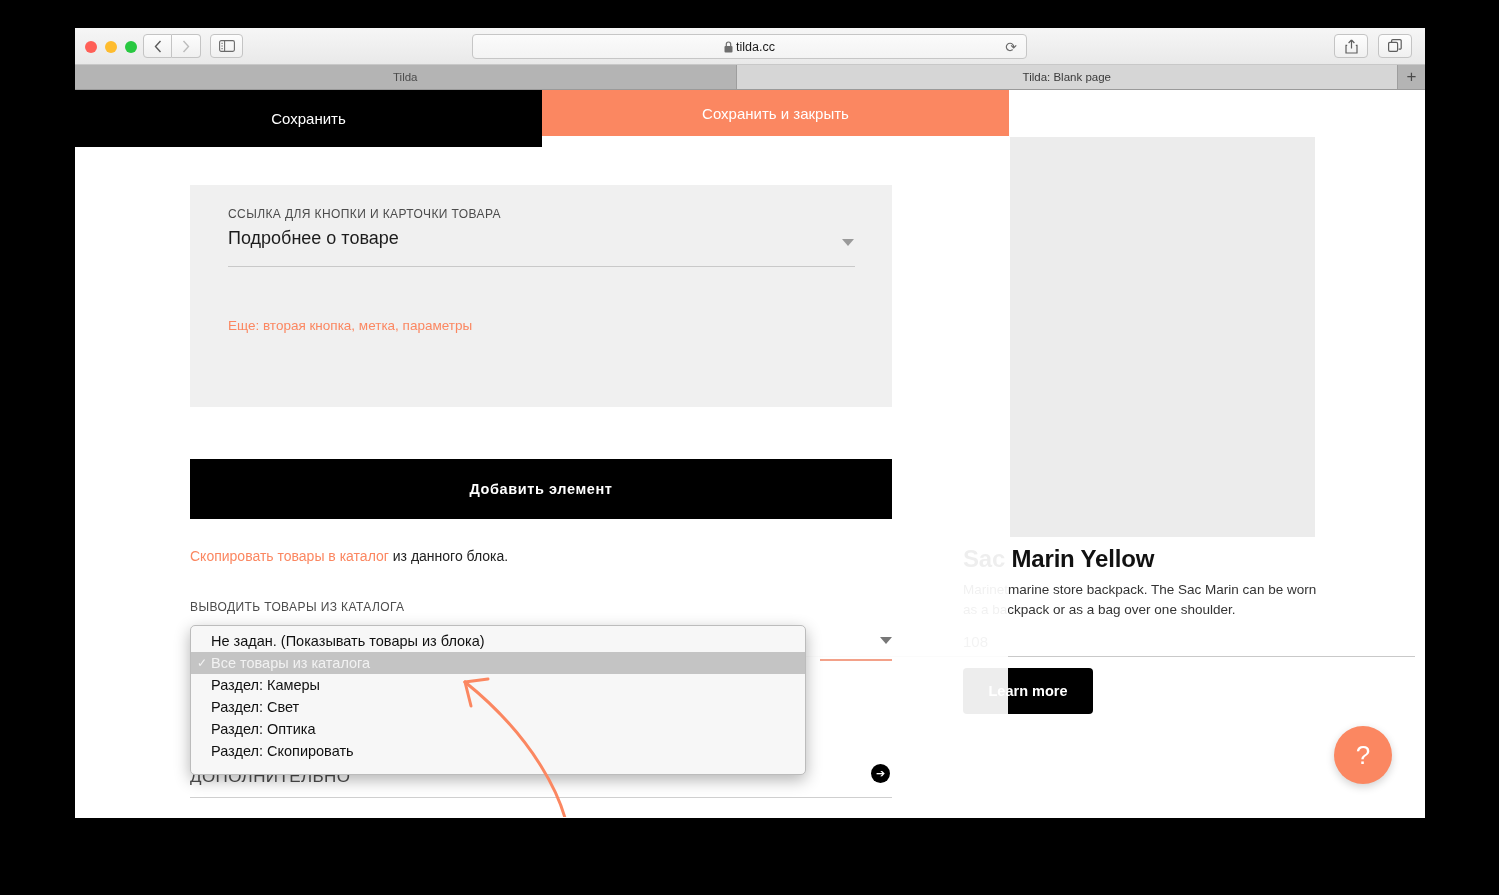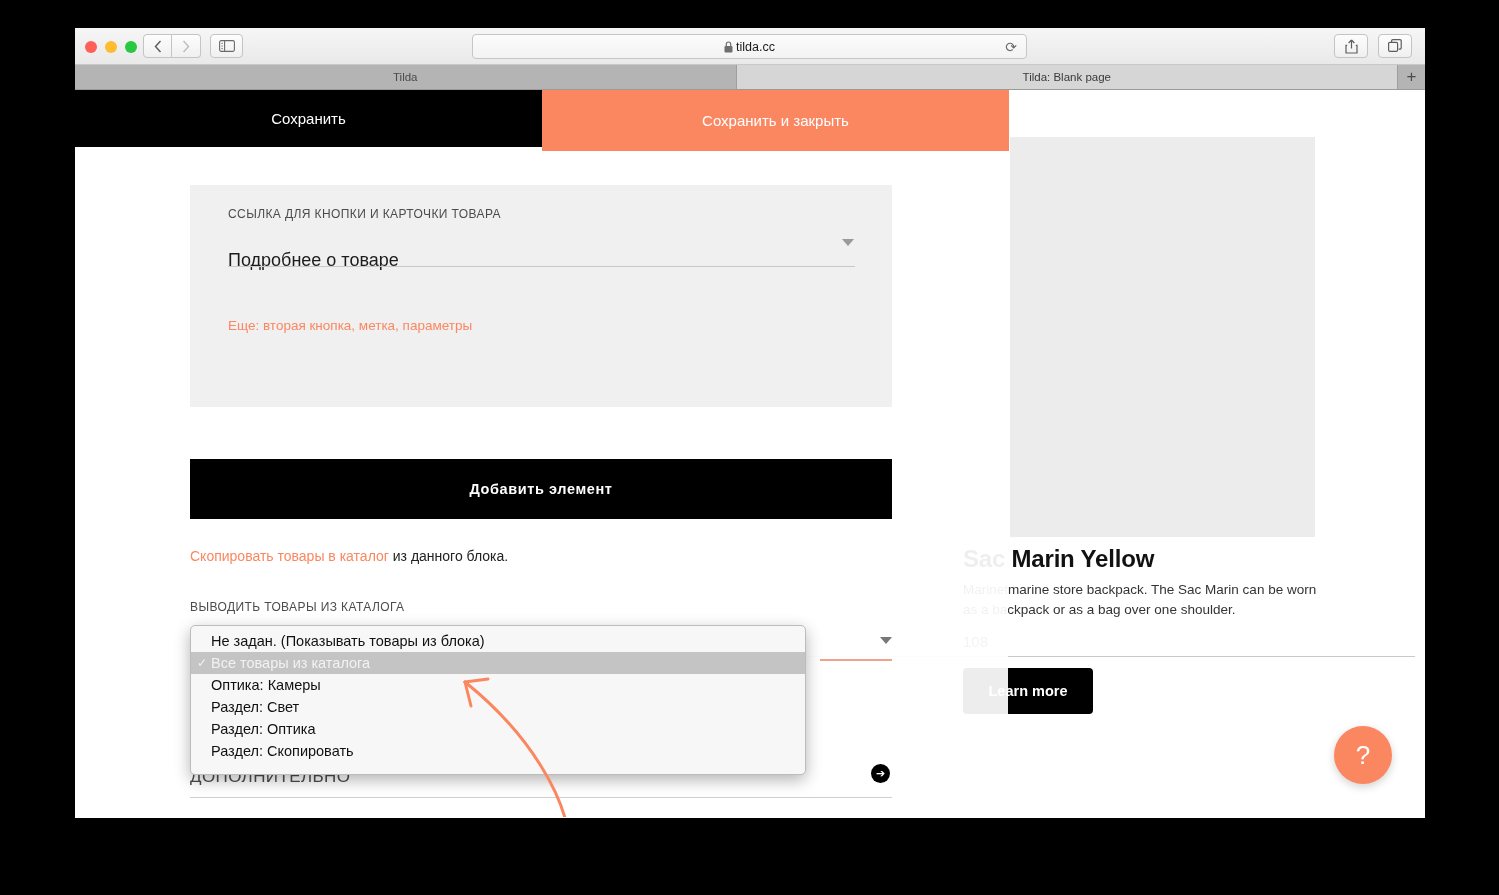--- a/index.html
+++ b/index.html
@@ -157,42 +157,42 @@
     width: 1350px; height: 57px;
     display: flex;
   }
   #save-button {
     width: 467px; height: 57px;
     background: #000; color: #fff;
     display: flex; align-items: center; justify-content: center;
     font-size: 15px;
   }
   #save-close-button {
-    width: 467px; height: 61px;
+    width: 467px; height: 46px;
     background: #fb8761; color: #fff;
     display: flex; align-items: center; justify-content: center;
     font-size: 15px;
   }
 
   
   #editor-form { position: absolute; left: 0; top: 57px; width: 933px; }
 
   #card-settings-panel {
     position: absolute; left: 115px; top: 38px;
     width: 702px; height: 222px;
     background: #f0f0f0;
   }
   .field-label {
     font-size: 12px; color: #4c4c4c;
     letter-spacing: .4px; text-transform: uppercase;
   }
   #link-field-label { position: absolute; left: 38px; top: 22px; }
   #link-field-value {
     position: absolute; left: 38px; top: 43px;
-    font-size: 18px; color: #1c1c1c; margin-top: 22px;
+    font-size: 18px; color: #1c1c1c;
   }
   #link-field-underline {
     position: absolute; left: 38px; top: 81px; width: 627px; height: 1px;
     background: #c9c9c9;
   }
   #link-field-caret {
     position: absolute; right: 38px; top: 54px;
     width: 0; height: 0;
     border-left: 6px solid transparent; border-right: 6px solid transparent;
     border-top: 7px solid #9a9a9a;
@@ -428,21 +428,21 @@
         <div class="dd-option">
           <span class="check"></span>
           <span class="label">Не задан. (Показывать товары из блока)</span>
         </div>
         <div class="dd-option selected">
           <span class="check">✓</span>
           <span class="label">Все товары из каталога</span>
         </div>
         <div class="dd-option">
           <span class="check"></span>
-          <span class="label">Оптика: Камеры</span>
+          <span class="label">Раздел: Камеры</span>
         </div>
         <div class="dd-option">
           <span class="check"></span>
           <span class="label">Раздел: Свет</span>
         </div>
         <div class="dd-option">
           <span class="check"></span>
           <span class="label">Раздел: Оптика</span>
         </div>
         <div class="dd-option">

